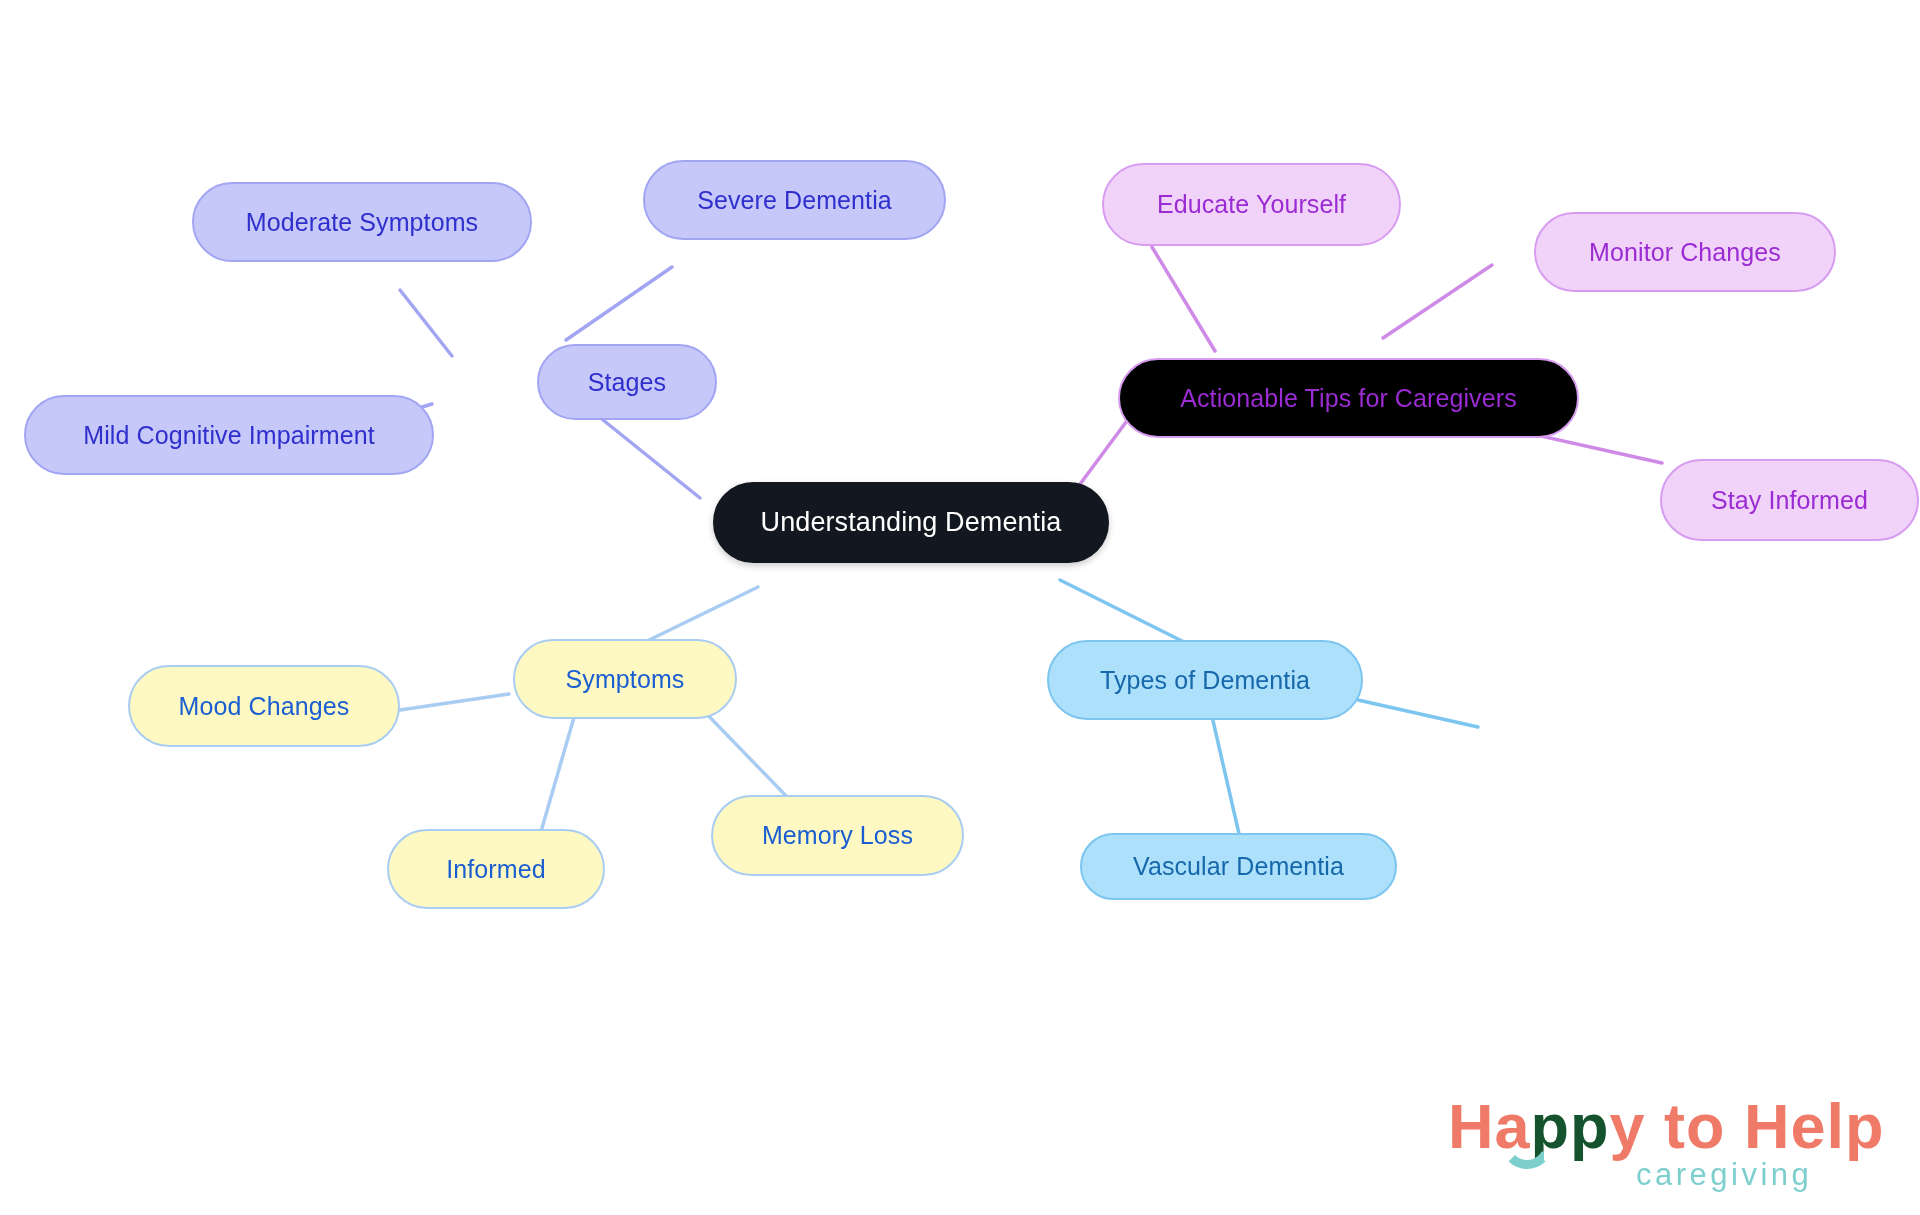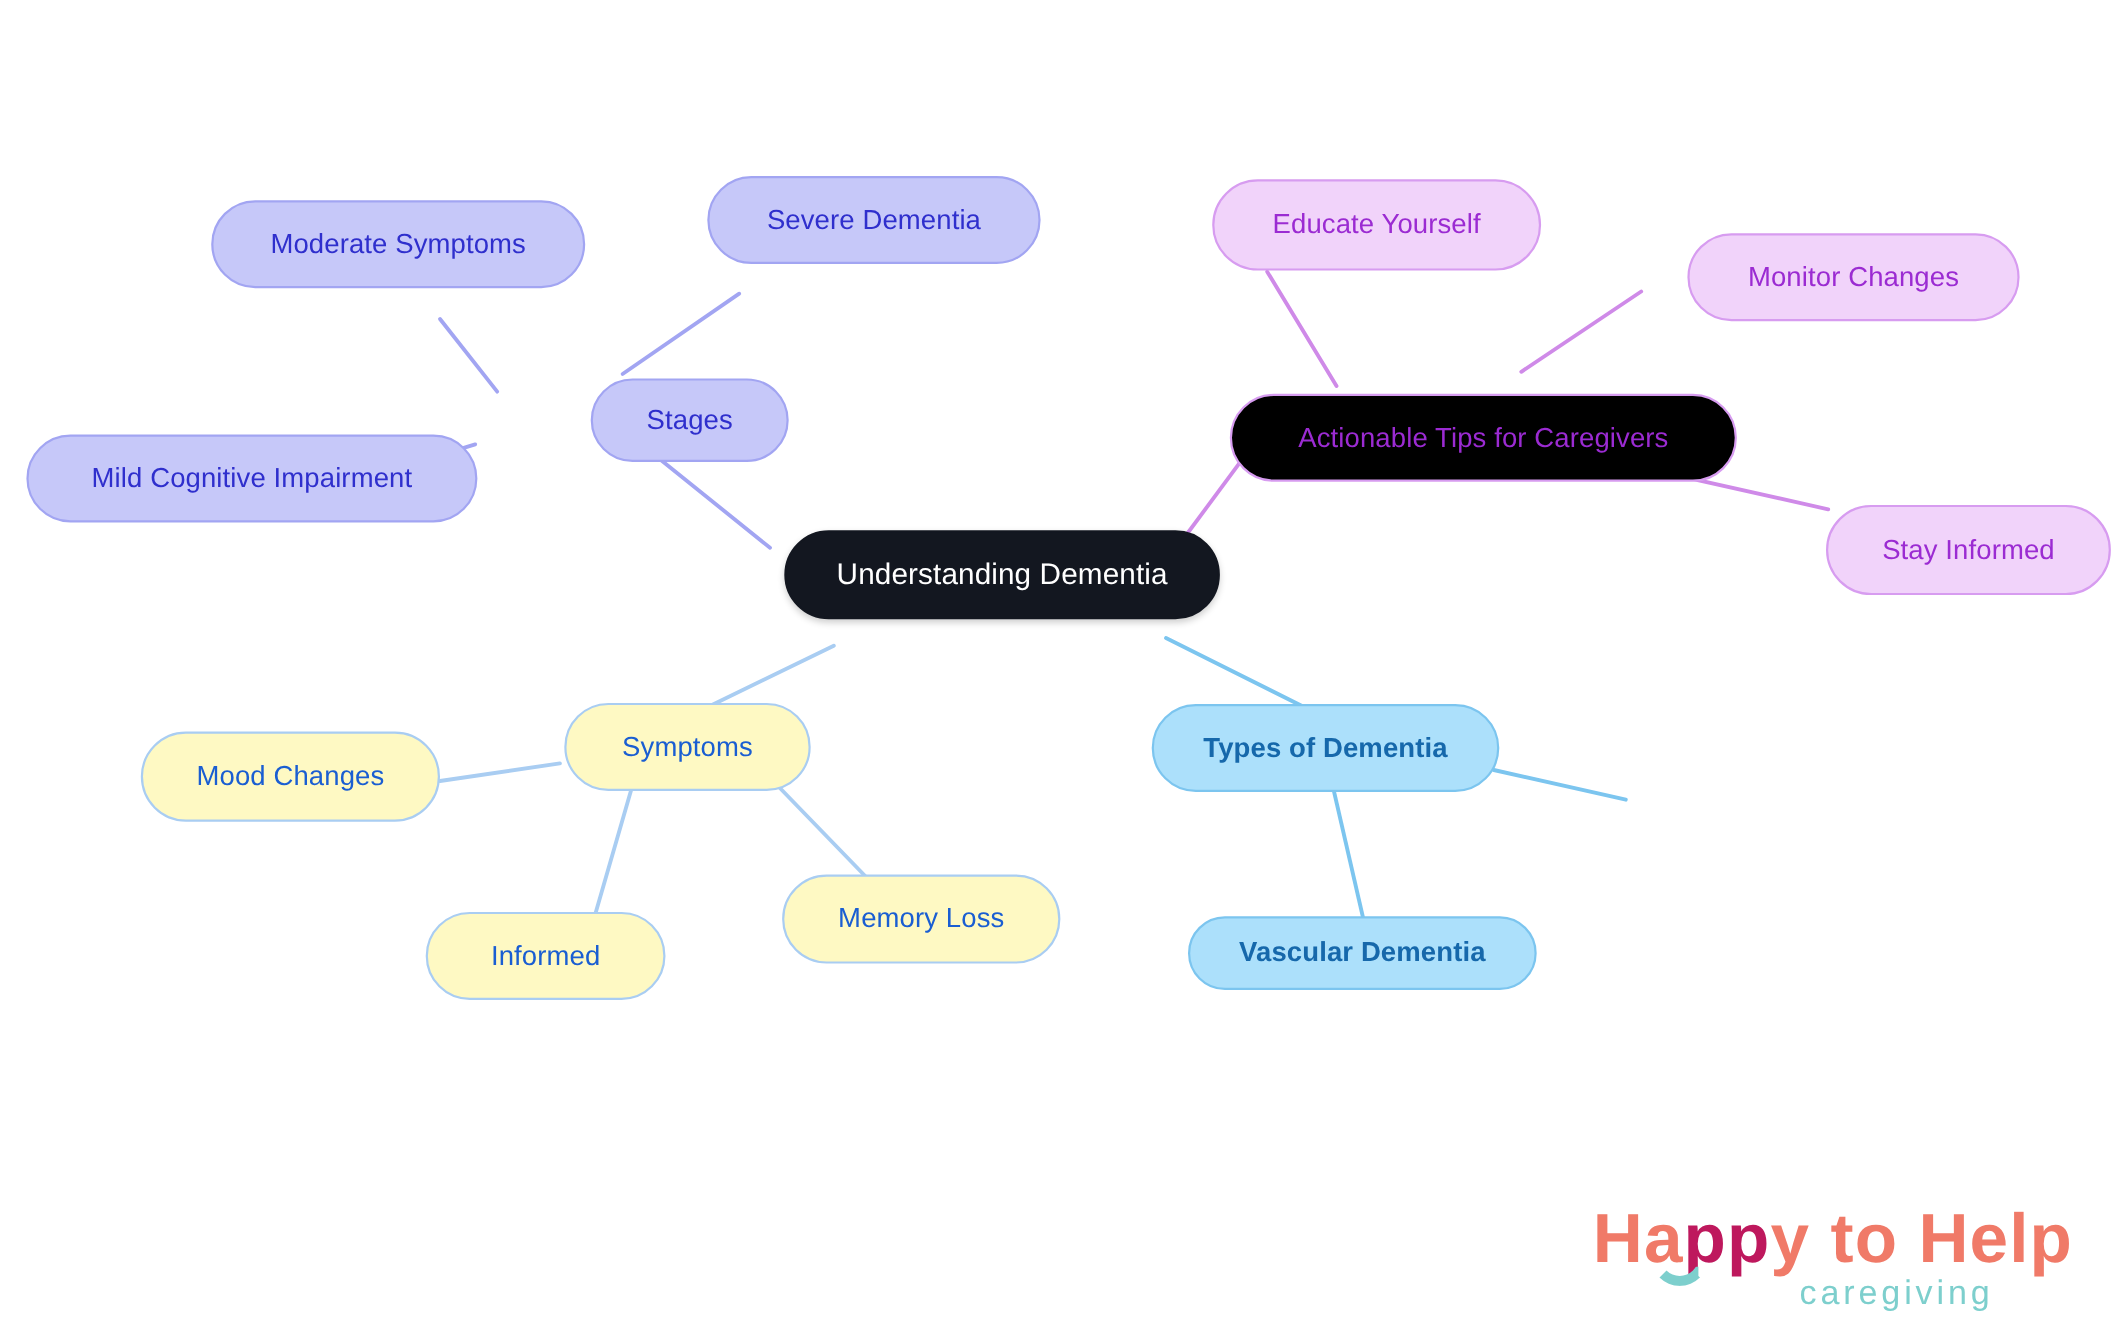--- a/index.html
+++ b/index.html
@@ -69,38 +69,37 @@
     color:#1a5ed2;
     font-size:25px;
   }
 
   
   .n-blue{
     background:#ace0fb;
     border-color:#7cc5ef;
     color:#1668ab;
     font-size:25px;
-    font-weight:bold;
   }
 
   
   #logo{
     position:absolute;
     left:1448px;top:1095px;
     width:420px;height:110px;
   }
   .logo-word{
     position:absolute;left:0;top:0;
     font-size:63px;font-weight:bold;
     letter-spacing:1px;
     line-height:1;
     white-space:nowrap;
   }
   .lg-coral{color:#f07a68;}
-  .lg-teal{color:#be185d;}
+  .lg-teal{color:#14532d;}
   #logo-smile{
     position:absolute;
     left:53px;top:44px;
     width:52px;height:30px;
     border:9px solid #7dcfcd;
     border-top-color:transparent;
     border-left-color:transparent;
     border-right-color:transparent;
     border-radius:0 0 60px 60px;
     box-sizing:border-box;

